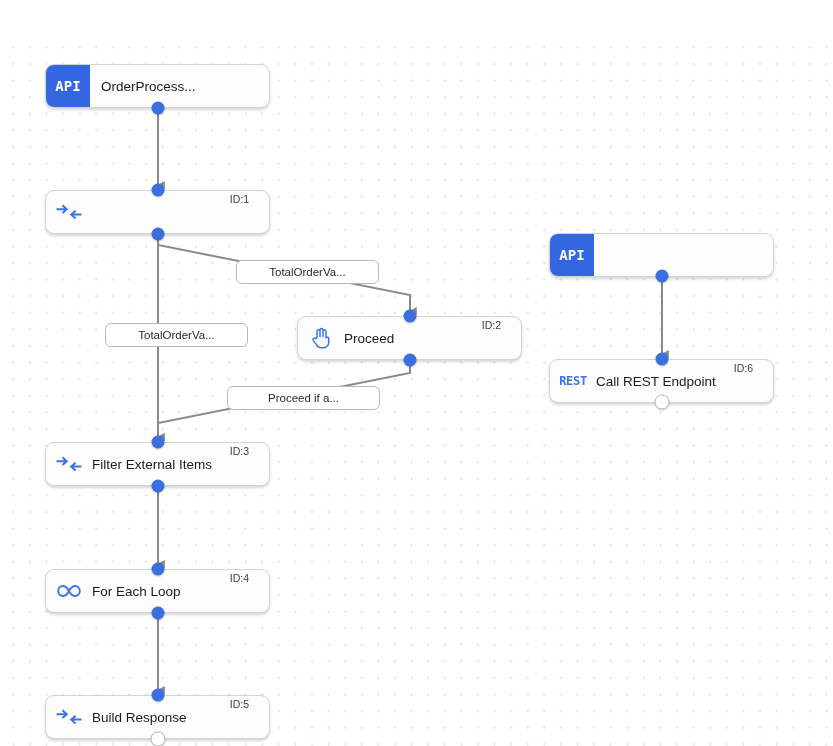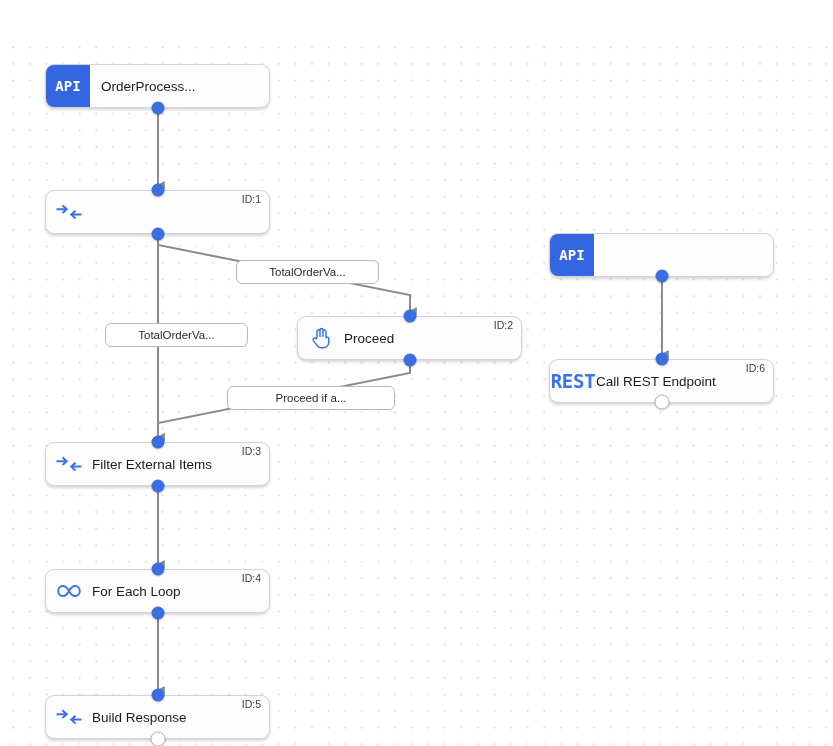--- a/index.html
+++ b/index.html
@@ -67,40 +67,40 @@
   .icon-slot {
     width: 46px;
     min-width: 46px;
     display: flex;
     align-items: center;
     justify-content: center;
     color: #3b74e8;
   }
   .icon-slot.rest-word {
     font-family: "DejaVu Sans Mono", monospace;
-    font-size: 19px;
+    font-size: 12px;
     font-weight: bold;
     color: #3b74e8;
     letter-spacing: -0.3px;
   }
 
   .node-label {
     display: flex;
     align-items: center;
     font-size: 13.5px;
     font-weight: normal;
     color: #1b1b1b;
     white-space: nowrap;
     padding-right: 10px;
   }
   .node-label.pad-api { padding-left: 11px; }
 
   .node-id {
     position: absolute;
-    right: 8px;
+    right: 20px;
     top: 2px;
     font-size: 10.5px;
     color: #3c3c3c;
     font-family: "Liberation Sans", sans-serif;
     letter-spacing: 0px;
   }
 
   
   .port {
     position: absolute;
@@ -217,21 +217,21 @@
       </div>
       <div class="node" style="left: 549px; top: 326px; width: 225px;">
         <div class="icon-slot rest-word">REST</div>
         <div class="node-label">Call REST Endpoint</div>
         <div class="node-id">ID:6</div>
       </div>
     </div>
   <div id="label-layer">
       <div class="edge-label" style="left: 236px; top: 227px; width: 143px;">TotalOrderVa...</div>
       <div class="edge-label" style="left: 105px; top: 290px; width: 143px;">TotalOrderVa...</div>
-      <div class="edge-label" style="left: 227px; top: 353px; width: 168px;">Proceed if a...</div>
+      <div class="edge-label" style="left: 227px; top: 353px; width: 153px;">Proceed if a...</div>
     </div>
   <div id="port-layer">
       <div class="port filled" style="left: 158px; top: 75px;"></div>
       <div class="port filled" style="left: 158px; top: 157px;"></div>
       <div class="port filled" style="left: 158px; top: 201px;"></div>
       <div class="port filled" style="left: 410px; top: 283px;"></div>
       <div class="port filled" style="left: 410px; top: 327px;"></div>
       <div class="port filled" style="left: 158px; top: 409px;"></div>
       <div class="port filled" style="left: 158px; top: 453px;"></div>
       <div class="port filled" style="left: 158px; top: 536px;"></div>

